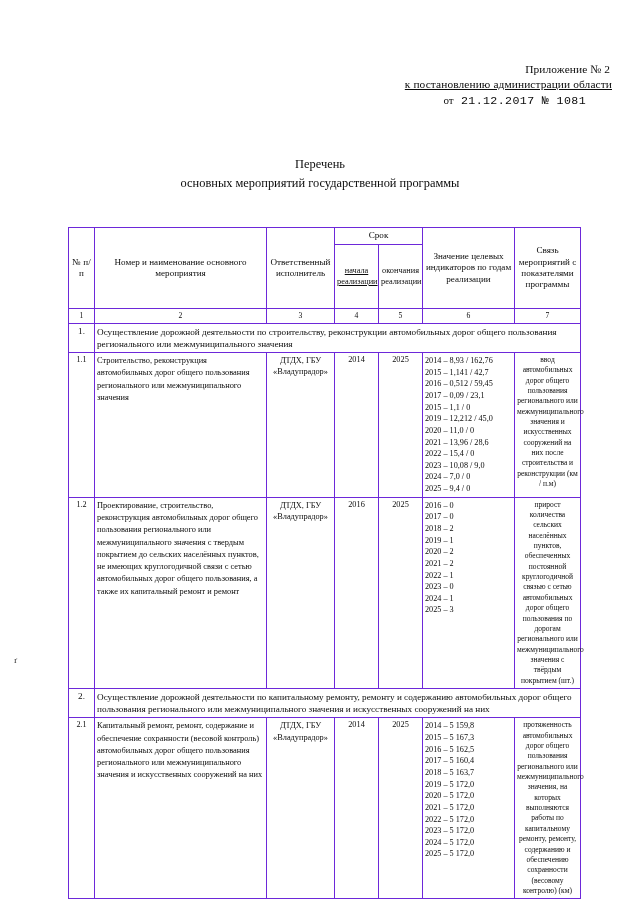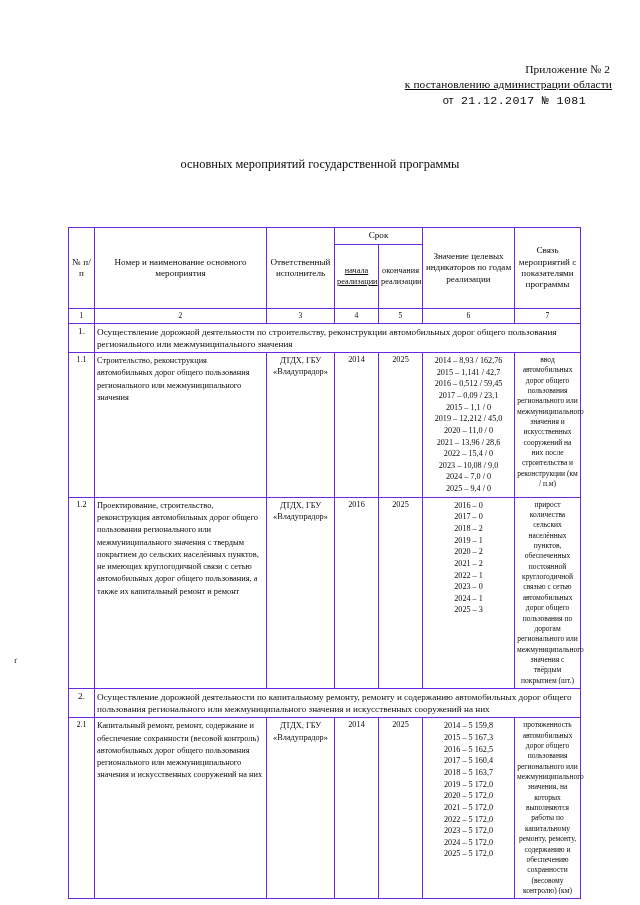--- a/index.html
+++ b/index.html
@@ -44,21 +44,21 @@
   }
   .doc-header .line-3 {
     text-align: right;
     padding-right: 26px;
     margin-top: 1px;
     font-family: "Liberation Mono", "DejaVu Sans Mono", monospace;
     font-size: 11.6px;
     letter-spacing: 0.4px;
   }
   .doc-header .line-3 .small-pref {
-    font-family: Liberation Sans, sans-serif;
+    font-family: Liberation Serif, serif;
     font-size: 11px;
     letter-spacing: 0;
   }
 
   
   .doc-title {
     position: absolute;
     top: 155px;
     left: 0;
     width: 640px;
@@ -144,21 +144,21 @@
     vertical-align: middle;
     font-size: 8.3px;
     line-height: 1.35;
   }
   .year {
     text-align: center;
     vertical-align: middle;
     font-size: 8.3px;
   }
   .indicators {
-    text-align: center;
+    text-align: left;
     vertical-align: middle;
     font-size: 8.2px;
     line-height: 1.42;
     padding: 4px 3px;
   }
   .indicators .ind-line { display: block; white-space: nowrap; }
   .link {
     text-align: center;
     vertical-align: middle;
     font-size: 7.5px;
@@ -180,20 +180,21 @@
 
 <div class="page">
 
   <div class="doc-header">
     <div class="line-1">Приложение № 2</div>
     <div class="line-2">к постановлению администрации области</div>
     <div class="line-3"><span class="small-pref">от</span> <span>21.12.2017  №  1081</span></div>
   </div>
 
   <div class="doc-title">
+    <span class="t1">Перечень</span>
     <span class="t2">основных мероприятий государственной программы</span>
   </div>
 
   <div class="margin-mark">ґ</div>
 
   <div class="table-wrap">
     <table class="main">
       <colgroup>
         <col class="c1">
           <col class="c2">

